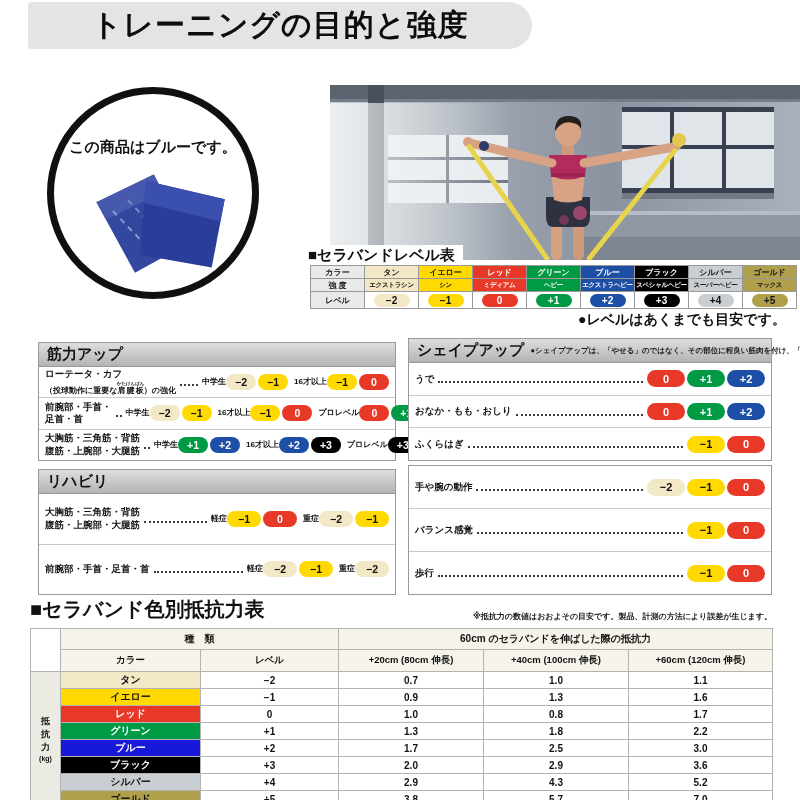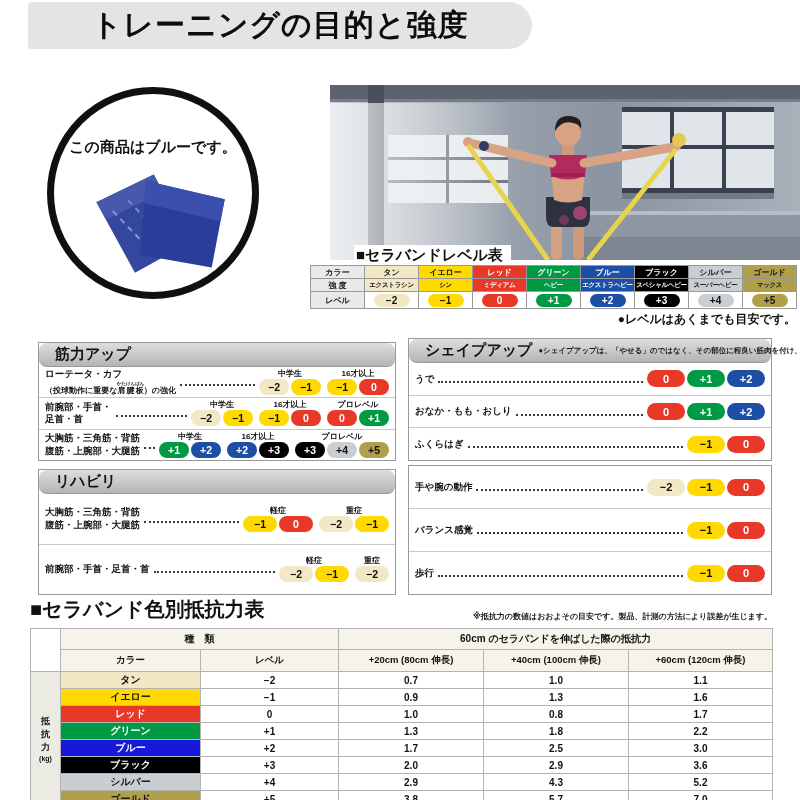--- a/index.html
+++ b/index.html
@@ -16,59 +16,59 @@
     border-radius:50%;background:#fff;box-sizing:border-box;}
   .circle-note{position:absolute;left:0;right:0;top:44px;text-align:center;font-size:15px;font-weight:bold;}
   .band-svg{position:absolute;left:26px;top:64px;width:148px;height:124px;}
 
   
   .photo{position:absolute;left:330px;top:85px;width:470px;height:175px;overflow:hidden;}
   .photo svg{display:block;}
 
   
   .level-title{position:absolute;left:306px;top:245px;z-index:3;background:#fff;padding:0 8px 8px 2px;
-    height:20px;line-height:20px;font-size:15px;font-weight:bold;margin-left:48px;}
+    height:20px;line-height:20px;font-size:15px;font-weight:bold;}
   .level-table{position:absolute;left:310px;top:265px;z-index:3;display:grid;
     grid-template-columns:54px repeat(8,54px);grid-template-rows:13px 13px 17px;
     border-top:1px solid #999;border-left:1px solid #999;background:#fff;}
   .lt-cell{border-right:1px solid #999;border-bottom:1px solid #999;display:flex;
     align-items:center;justify-content:center;font-weight:bold;overflow:hidden;}
   .lt-rowlabel{background:#e9e9e9;font-size:8px;}
   .lt-name{font-size:8px;}
   .lt-str{font-size:6.5px;letter-spacing:-0.3px;}
   .lt-levelcell{background:#fff;}
   .lt-pill{width:36px;height:13px;border-radius:7px;display:flex;align-items:center;justify-content:center;
     font-size:10px;font-weight:bold;}
-  .level-note{position:absolute;left:310px;top:311px;width:486px;text-align:right;font-size:12px;font-weight:bold;z-index:3;}
+  .level-note{position:absolute;left:300px;top:311px;width:486px;text-align:right;font-size:14px;font-weight:bold;z-index:3;}
 
   
   .section-title{position:absolute;left:30px;top:313px;font-size:20px;font-weight:bold;}
   .res-title{position:absolute;left:30px;top:596px;font-size:20px;font-weight:bold;}
   .res-note{position:absolute;right:28px;top:611px;font-size:8px;font-weight:bold;color:#222;}
 
   
   .pbox{position:absolute;border:1px solid #999;background:#fff;box-sizing:border-box;display:flex;flex-direction:column;}
   .pb0{left:38px;top:342px;width:358px;height:119px;}
   .pb1{left:408px;top:338px;width:364px;height:123px;}
   .pb2{left:38px;top:469px;width:358px;height:126px;}
   .pb3{left:408px;top:465px;width:364px;height:130px;}
   .pbox-header{height:23px;flex:0 0 23px;background:linear-gradient(#dedede,#b4b4b4);display:flex;align-items:center;
-    padding:0 16px;gap:6px;border-bottom:1px solid #999;border-radius:8px;}
+    padding:0 8px;gap:6px;border-bottom:1px solid #999;}
   .pbox-title{font-size:15px;font-weight:bold;white-space:nowrap;}
   .pbox-note{font-size:7.5px;font-weight:bold;color:#1a1a1a;white-space:nowrap;}
   .pbox-rows{flex:1;display:flex;flex-direction:column;}
   .prow{flex:1;display:flex;align-items:center;padding:0 6px;border-top:1px solid #c8c8c8;min-width:0;}
   .prow:first-child{border-top:none;}
   .plabel{font-weight:bold;line-height:1.3;white-space:nowrap;flex:0 0 auto;}
   .plabel-line{display:block;font-size:9.5px;}
   .plabel-line.small{font-size:8px;}
   rt{font-size:4.5px;}
   .dots{flex:1 1 6px;min-width:6px;border-bottom:2px dotted #3a3a3a;align-self:center;margin:0 4px;transform:translateY(3px);}
   .groups{display:flex;gap:6px;align-items:flex-end;flex:0 0 auto;}
-  .pgroup{display:flex;flex-direction:column;align-items:center;}
+  .pgroup{display:flex;flex-direction:row;align-items:center;}
   .ptag{font-size:8px;font-weight:bold;height:10px;line-height:10px;white-space:nowrap;}
   .pills{display:flex;gap:2px;}
   .pill{width:30px;height:16px;border-radius:8px;display:flex;align-items:center;justify-content:center;
     font-size:10.5px;font-weight:bold;}
   .pb1 .pill,.pb3 .pill{width:38px;height:17px;border-radius:9px;font-size:11px;}
   .pb2 .pill{width:34px;}
 
   
   .res-table{position:absolute;left:30px;top:628px;width:742px;border-collapse:collapse;table-layout:fixed;
     border:1px solid #8a8a8a;}

